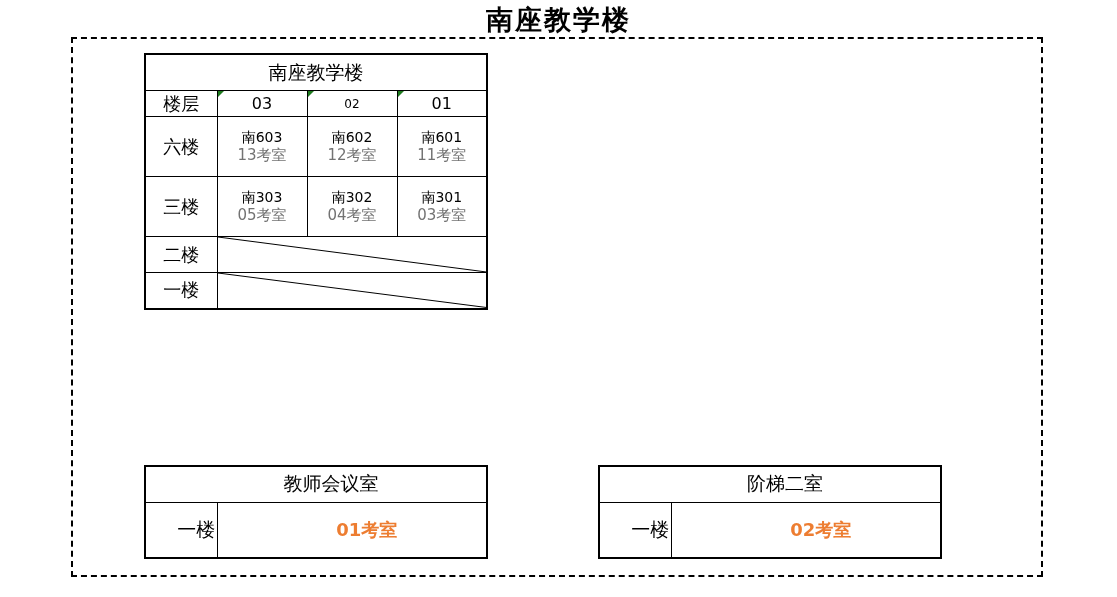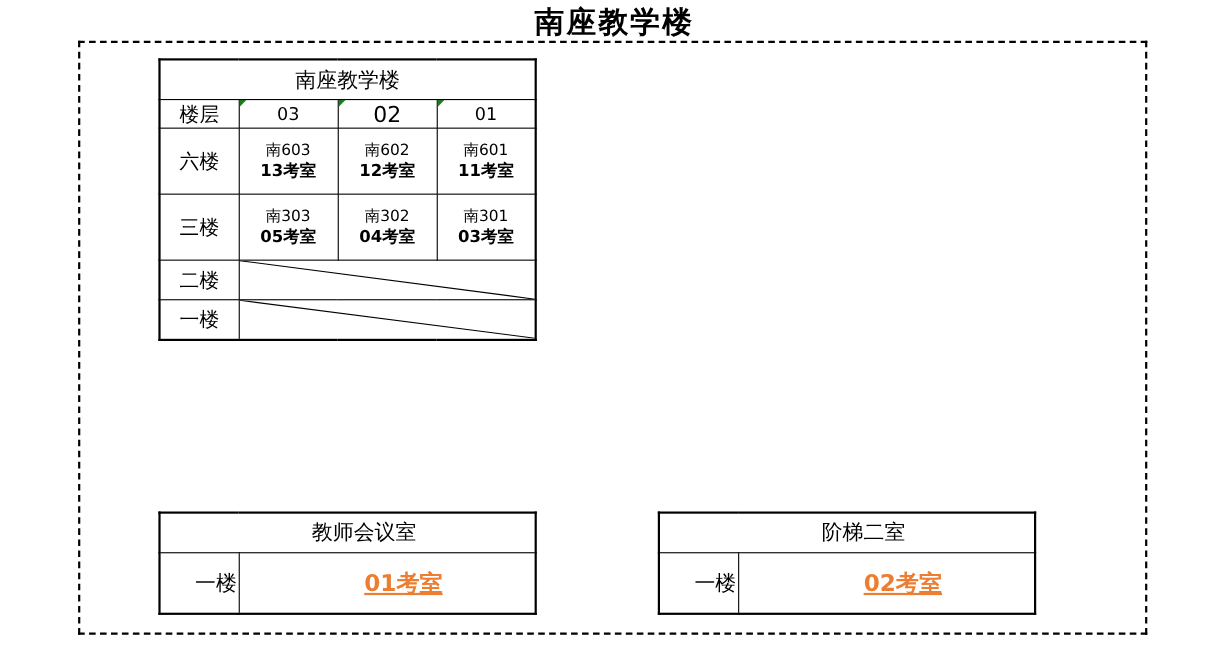--- a/index.html
+++ b/index.html
@@ -6,26 +6,26 @@
   body { width:1117px; height:597px; position:relative; overflow:hidden; font-family:"DejaVu Sans", "Liberation Sans", sans-serif; color:#000; }
   .title { position:absolute; left:0; width:1117px; top:2px; text-align:center; font-size:27px; font-weight:bold; letter-spacing:2px; }
   .frame { position:absolute; left:71px; top:37px; width:972px; height:540px; border:2px dashed #000; box-sizing:border-box; border-style:dashed; }
   table { border-collapse:collapse; position:absolute; table-layout:fixed; }
   td { border:1px solid #000; text-align:center; vertical-align:middle; padding:0; position:relative; }
   .main { left:144px; top:53px; width:342px; border:2px solid #000; }
   .main td { font-size:15px; }
   .hdr { font-size:19px !important; height:35px; }
   .floor { font-size:18px !important; }
   .room { font-size:14px; line-height:18px; }
-  .exam { color:#000000; font-weight:bold; font-size:15px; line-height:19px; }
+  .exam { color:#737373; font-weight:normal; font-size:15px; line-height:19px; }
   .diag { position:absolute; left:0; top:0; width:100%; height:100%; }
   .tri { position:absolute; left:0; top:0; width:0; height:0; border-top:6px solid #1e7a1e; border-right:6px solid transparent; }
   .small { border:2px solid #000; width:342px; }
   .small td { font-size:19px;padding-left:30px; }
-  .small .exam2 { color:#ed7d31; font-weight:bold; font-size:21px;text-decoration:underline; }
+  .small .exam2 { color:#ed7d31; font-weight:bold; font-size:18px; }
 </style>
 </head>
 <body>
 
 <div class="title">南座教学楼</div>
 <div class="frame"></div>
 
 <table class="main">
   <colgroup>
       <col style="width:72px">
@@ -33,21 +33,21 @@
       <col style="width:90px">
       <col style="width:90px">
     </colgroup>
   <tbody>
       <tr>
         <td colspan="4" class="hdr">南座教学楼</td>
       </tr>
   <tr style="height:26px">
     <td class="floor">楼层</td>
     <td style="font-size:16px"><span class="tri"></span><span>03</span></td>
-    <td style="font-size:20px"><span class="tri"></span><span>02</span></td>
+    <td style="font-size:12px"><span class="tri"></span><span>02</span></td>
     <td style="font-size:16px"><span class="tri"></span><span>01</span></td>
   </tr>
   <tr style="height:60px">
     <td class="floor">六楼</td>
     <td>
           <div class="room">南603</div>
           <div class="exam">13考室</div>
         </td>
     <td>
           <div class="room">南602</div>

